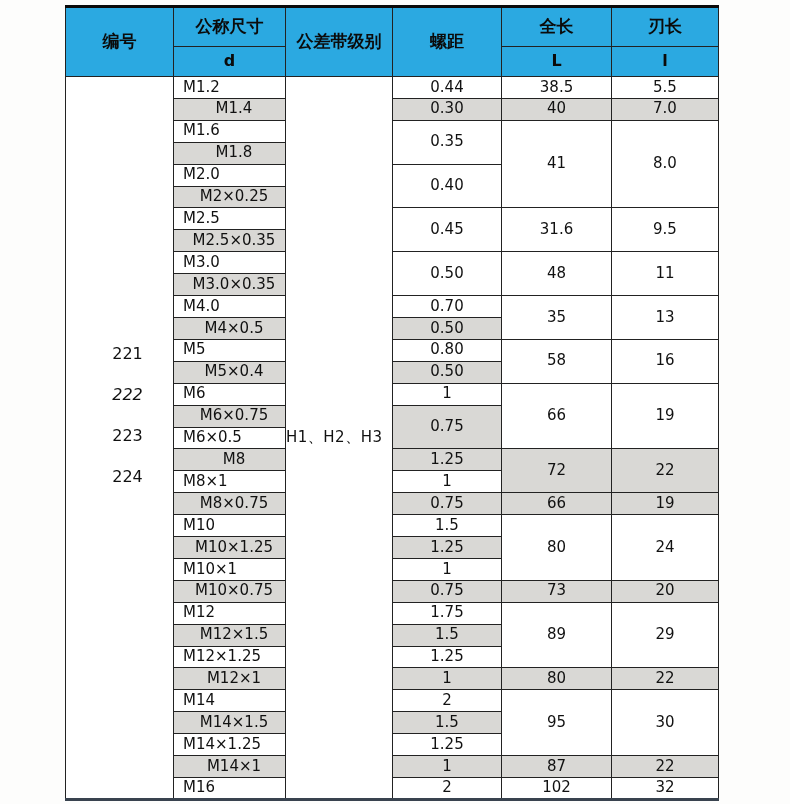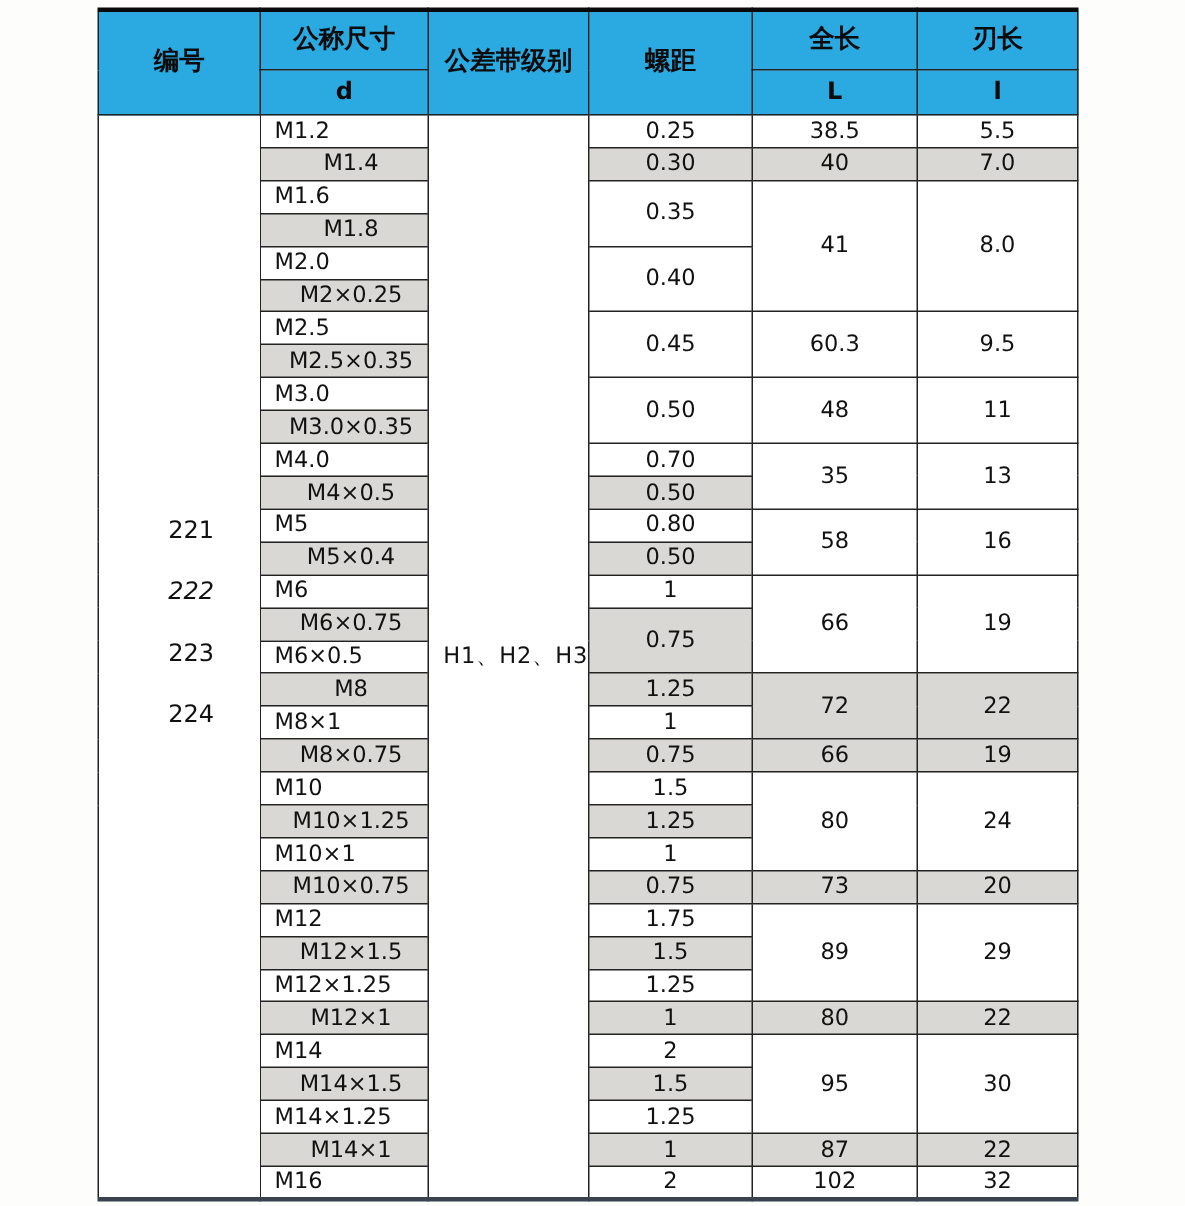--- a/index.html
+++ b/index.html
@@ -36,21 +36,21 @@
   td.shaded{background:var(--shade,#d9d8d5);text-align:center;}
   td.col-number{position:relative;border-bottom:none;}
   td.col-number .num{
     position:absolute;left:16px;right:0;
     font-size:16px;transform:translateY(-50%);
   }
   td.col-number .num:nth-of-type(1){top:277px;}
   td.col-number .num:nth-of-type(2){top:318px;font-style:italic;}
   td.col-number .num:nth-of-type(3){top:359px;}
   td.col-number .num:nth-of-type(4){top:400px;}
-  td.col-tolerance{font-size:15px;text-align:right;letter-spacing:.5px;}
+  td.col-tolerance{font-size:15px;text-align:left;letter-spacing:.5px;}
 </style>
 </head>
 <body>
 
 <div class="scan-streak" id="streak1"></div>
 <div class="scan-streak" id="streak2"></div>
 
 <table class="spec">
   <colgroup>
     <col style="width:108px">
@@ -78,21 +78,21 @@
   <tbody id="tbody">
       <tr>
         <td class="col-number" rowspan="33">
           <span class="num">221</span>
           <span class="num">222</span>
           <span class="num">223</span>
           <span class="num">224</span>
         </td>
         <td class="cell-d">M1.2</td>
         <td class="col-tolerance" rowspan="33">H1、H2、H3</td>
-        <td class="">0.25</td>
+        <td class="">0.44</td>
         <td class="">38.5</td>
         <td class="">5.5</td>
       </tr>
       <tr>
         <td class="cell-d shaded">M1.4</td>
         <td class="shaded">0.30</td>
         <td class="shaded">40</td>
         <td class="shaded">7.0</td>
       </tr>
       <tr>
@@ -107,21 +107,21 @@
       <tr>
         <td class="cell-d">M2.0</td>
         <td class="" rowspan="2">0.40</td>
       </tr>
       <tr>
         <td class="cell-d shaded">M2×0.25</td>
       </tr>
       <tr>
         <td class="cell-d">M2.5</td>
         <td class="" rowspan="2">0.45</td>
-        <td class="" rowspan="2">60.3</td>
+        <td class="" rowspan="2">31.6</td>
         <td class="" rowspan="2">9.5</td>
       </tr>
       <tr>
         <td class="cell-d shaded">M2.5×0.35</td>
       </tr>
       <tr>
         <td class="cell-d">M3.0</td>
         <td class="" rowspan="2">0.50</td>
         <td class="" rowspan="2">48</td>
         <td class="" rowspan="2">11</td>

